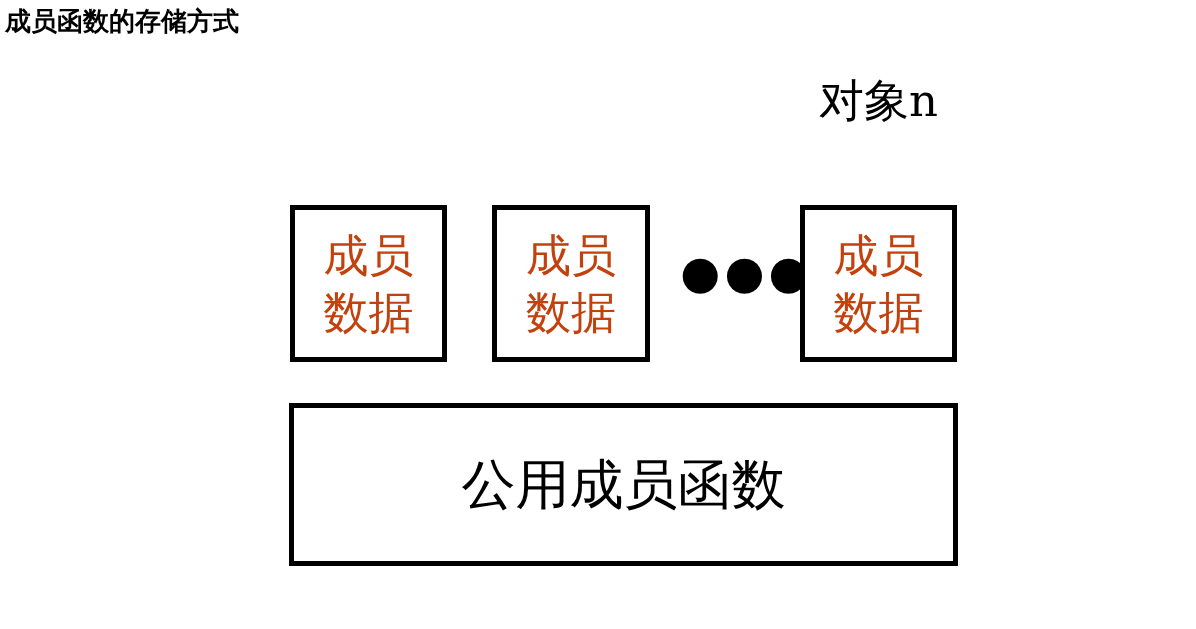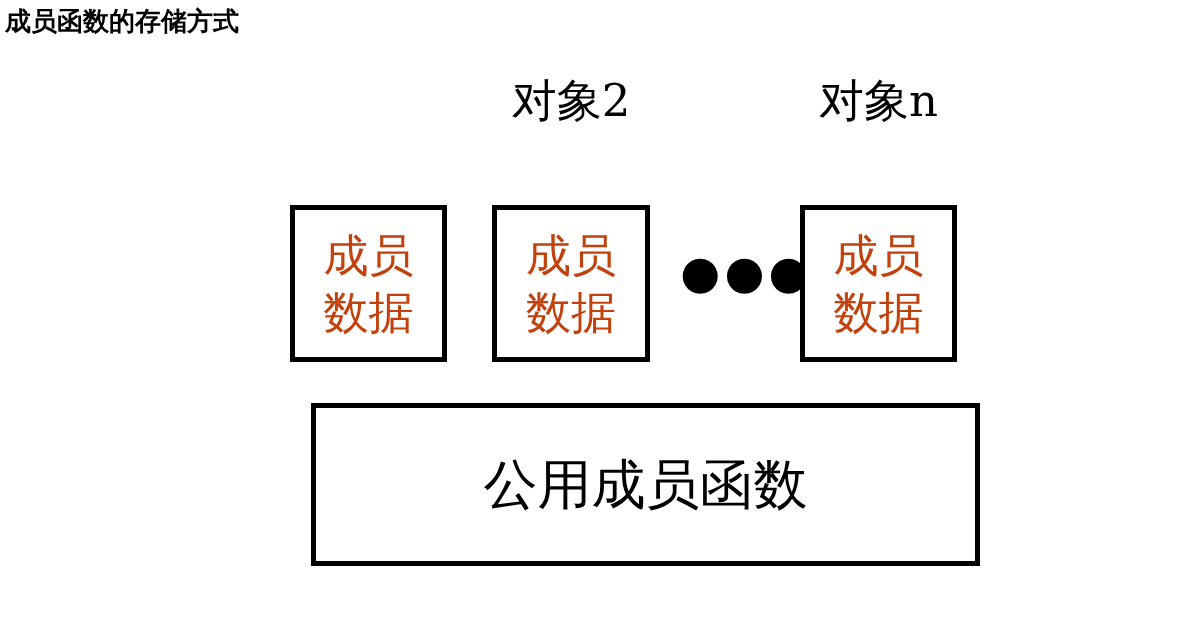--- a/index.html
+++ b/index.html
@@ -99,38 +99,36 @@
     left: 289px;
     top: 403px;
     width: 669px;
     height: 163px;
     box-sizing: border-box;
     border: 5px solid #000000;
     background: #ffffff;
     display: flex;
     align-items: center;
     justify-content: center;
-    margin-left: 22px;
   }
   #function-box .fn-text {
     font-family: "DejaVu Serif", "Liberation Serif", serif;
     font-size: 54px;
     line-height: 62px;
     color: #000000;
     white-space: nowrap;
   }
 </style>
 </head>
 <body>
 
 <div id="canvas">
 
   <div class="slide-title">成员函数的存储方式</div>
 
-  <div class="obj-label" id="label-obj2">对象2</div>
   <div class="obj-label" id="label-objn">对象n</div>
 
   <div class="data-box" id="data-box-1">
     <div class="line">成员</div>
     <div class="line">数据</div>
   </div>
 
   <div class="data-box" id="data-box-2">
     <div class="line">成员</div>
     <div class="line">数据</div>

